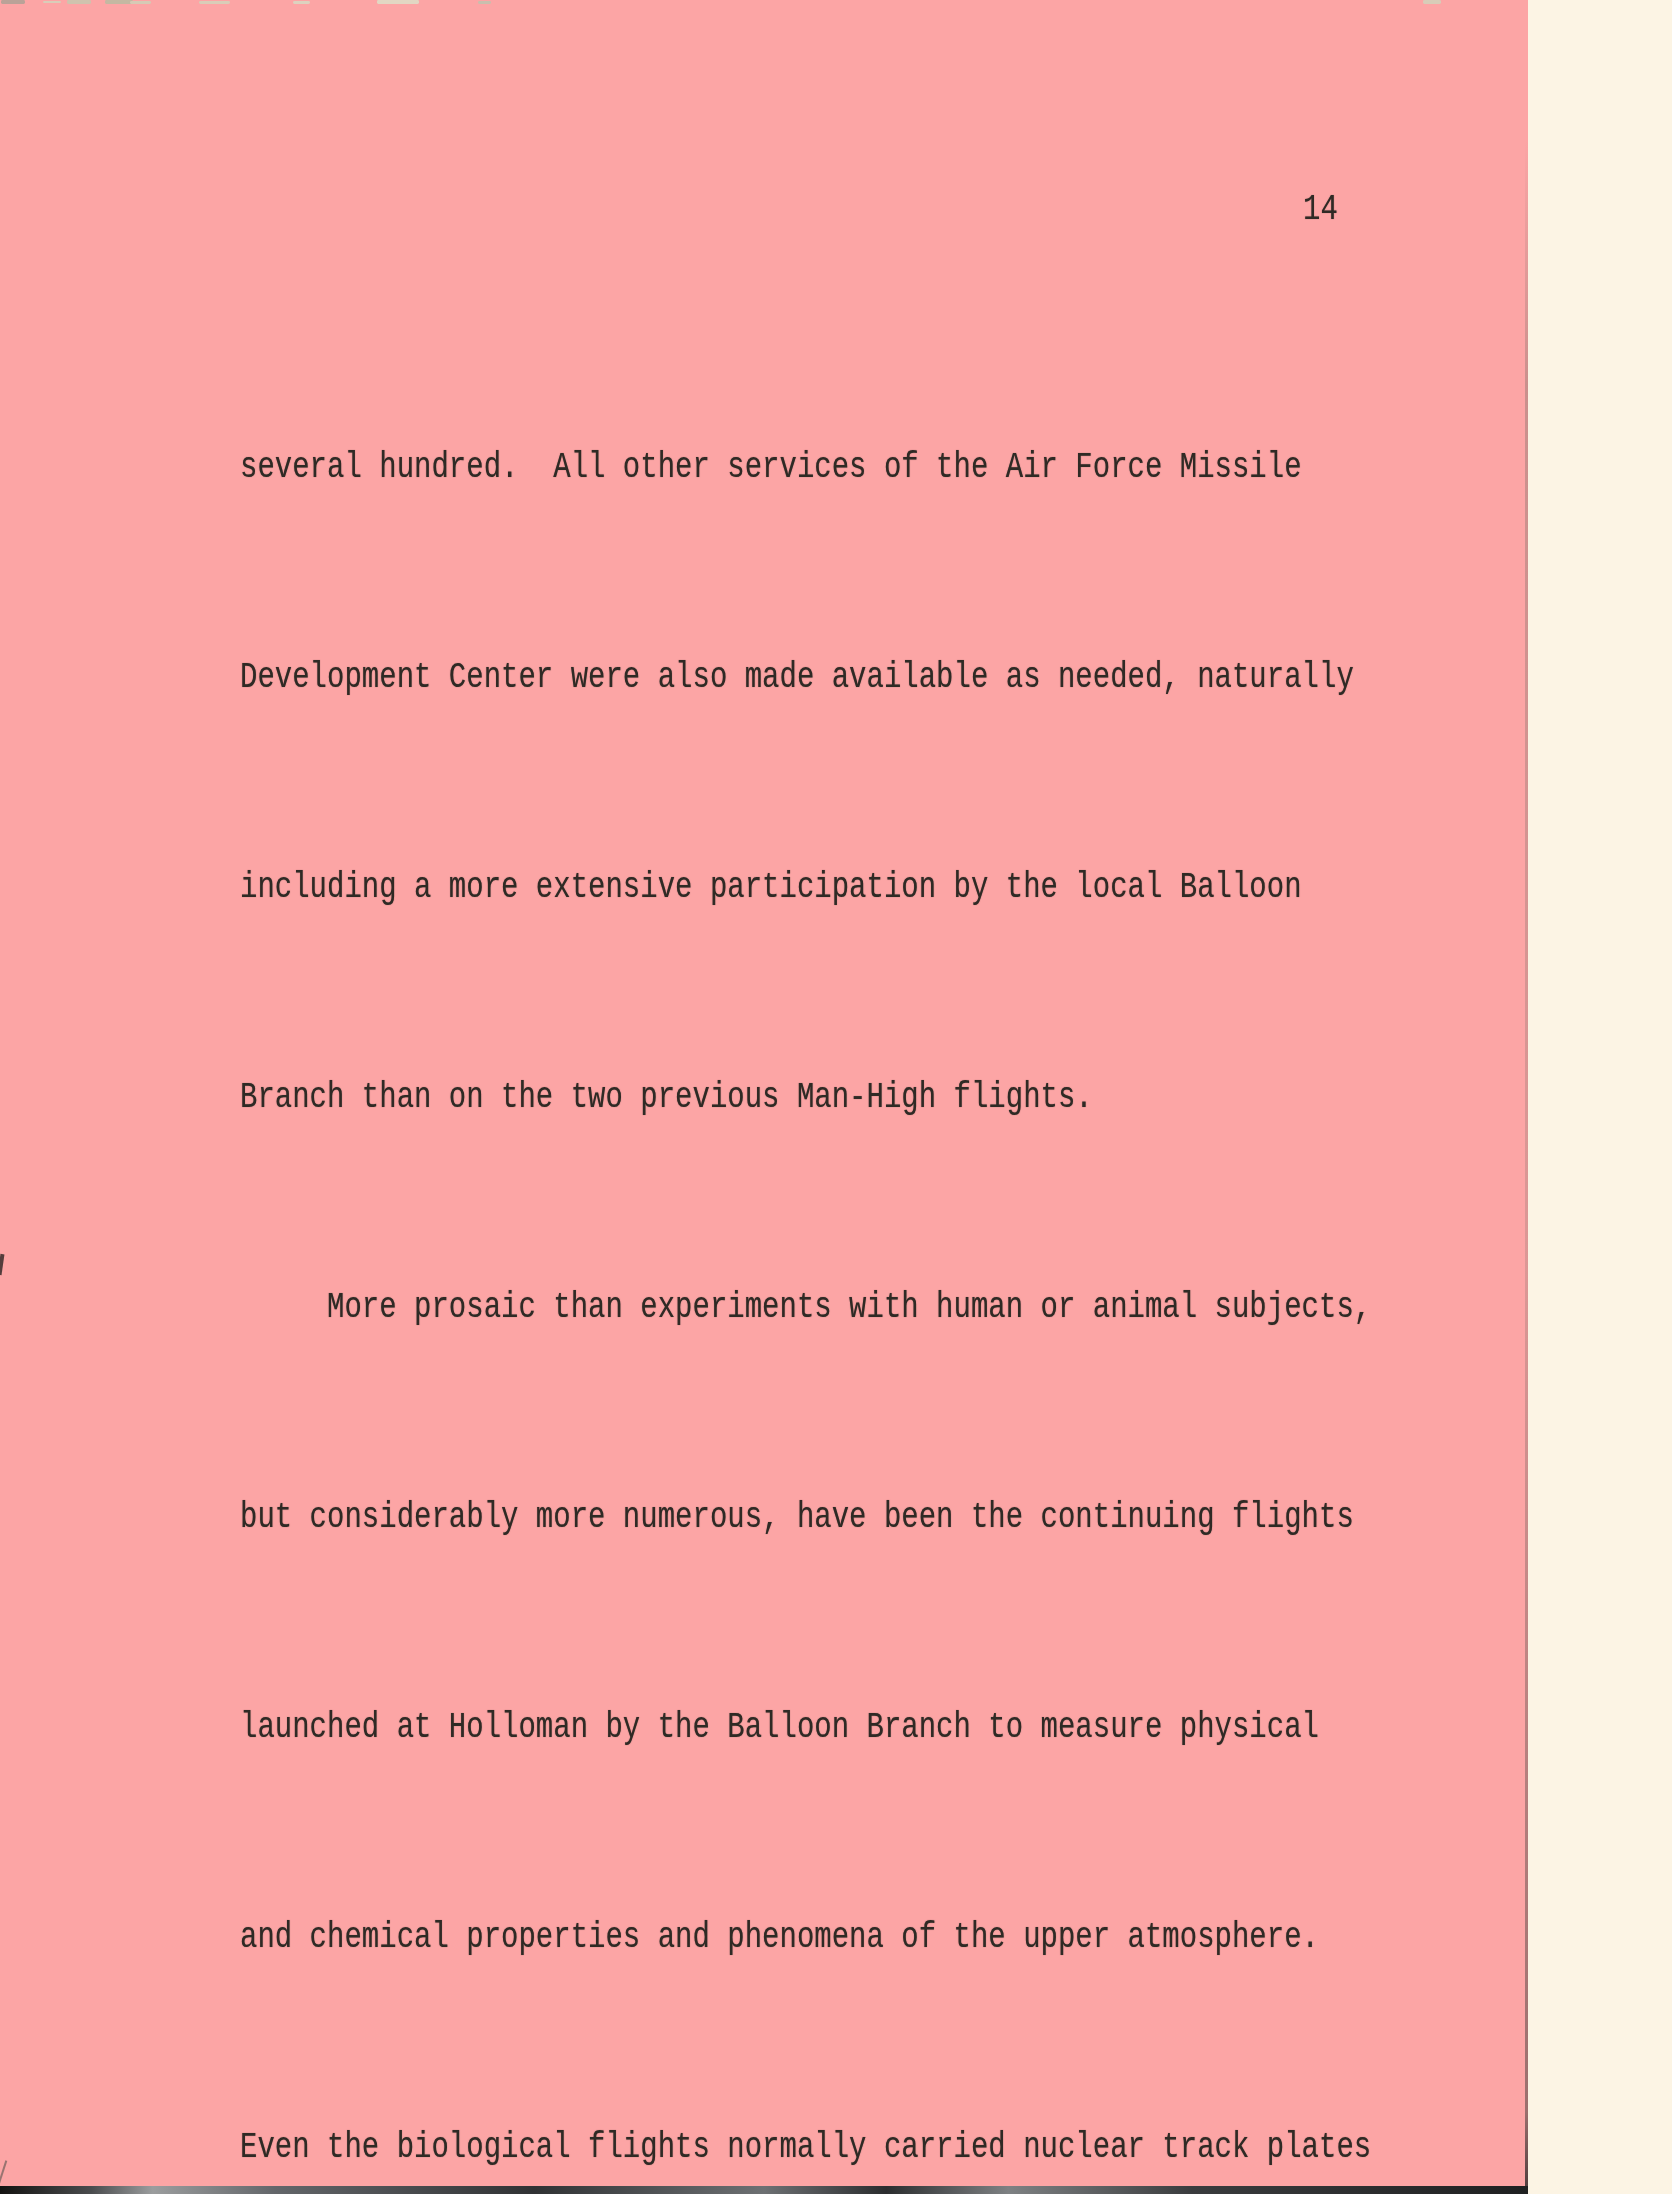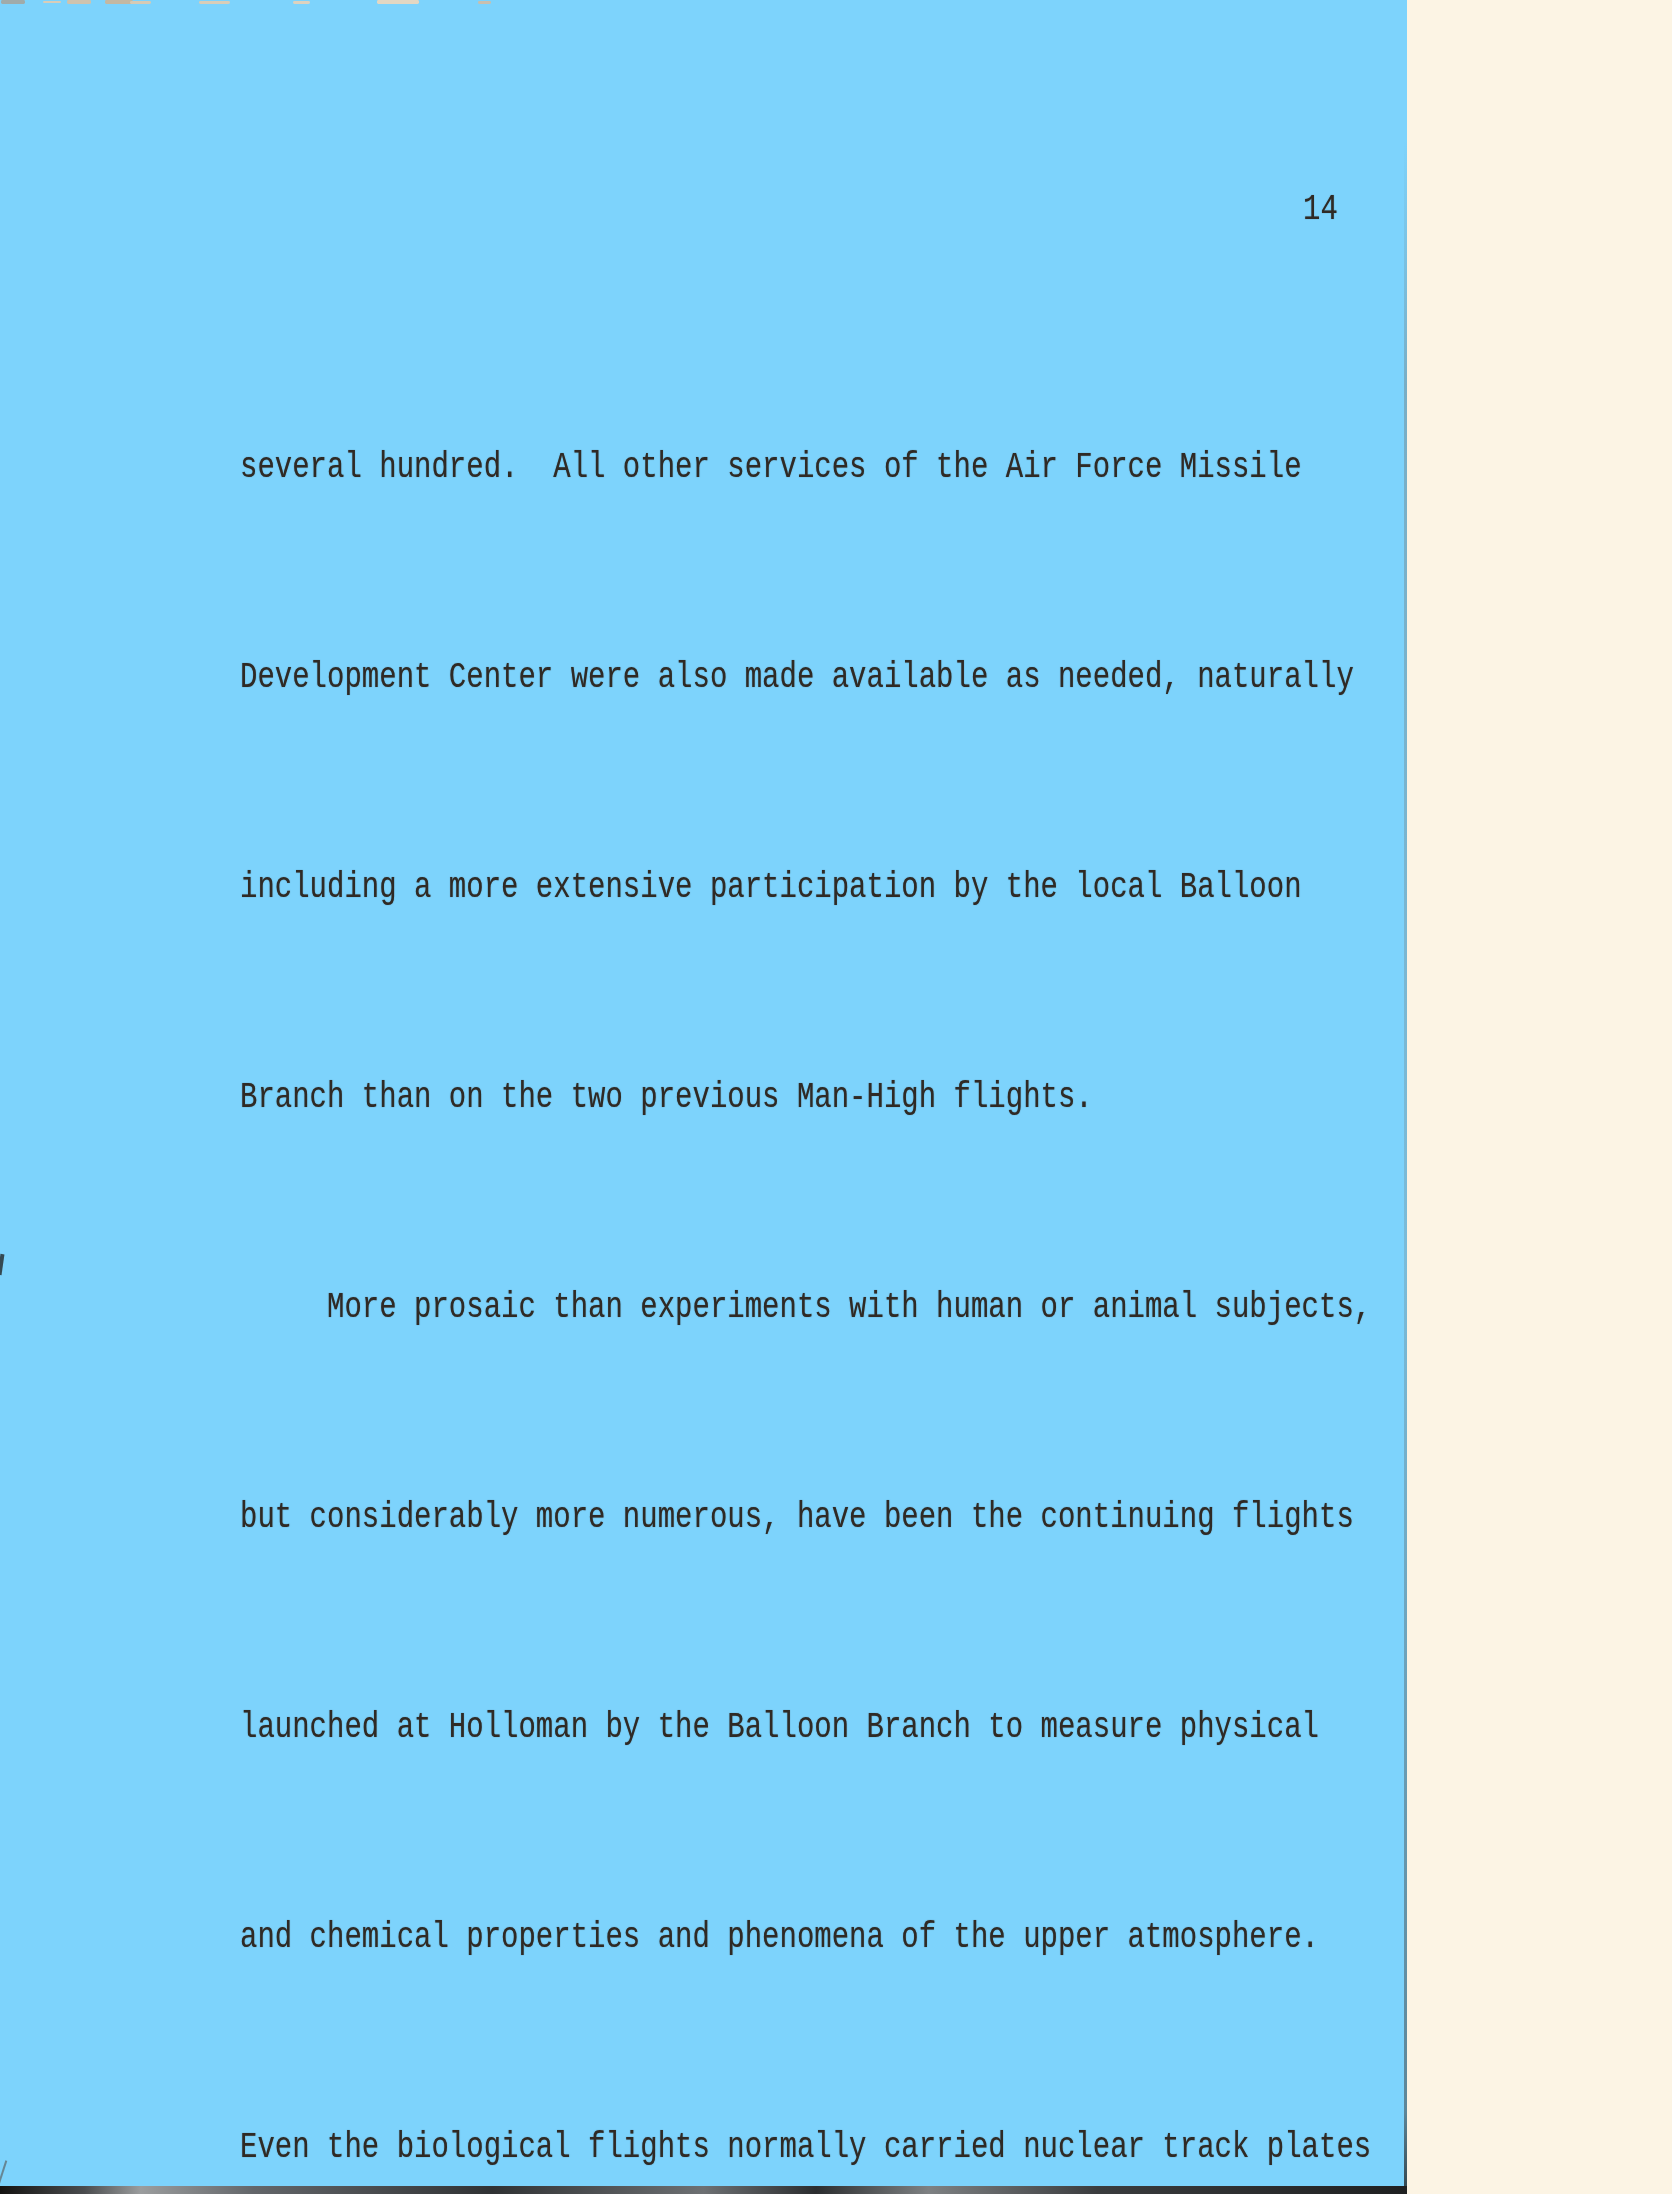--- a/index.html
+++ b/index.html
@@ -2,23 +2,23 @@
 <html style="font-size:11px"><head>
   <meta charset="utf-8">
   <style>
     html, body {
       margin: 0;
       padding: 0;
       background: #fcf4e4;
     }
     .page {
       position: relative;
-      width: 1407px;
+      width: 1528px;
       height: 2194px;
-      background: #7dd3fc;
+      background: #fca5a5;
       overflow: hidden;
       font-family: "Liberation Mono", "DejaVu Sans Mono", monospace;
     }
     .typewriter {
       color: #2f2a25;
       text-shadow: 0 0 1px rgba(47, 42, 37, 0.5);
     }
     .page-number {
       position: absolute;
       left: 1303px;

